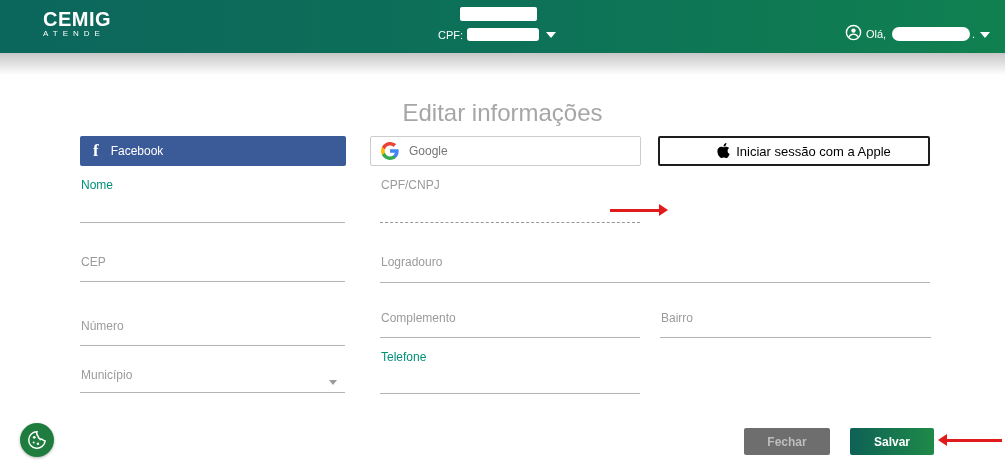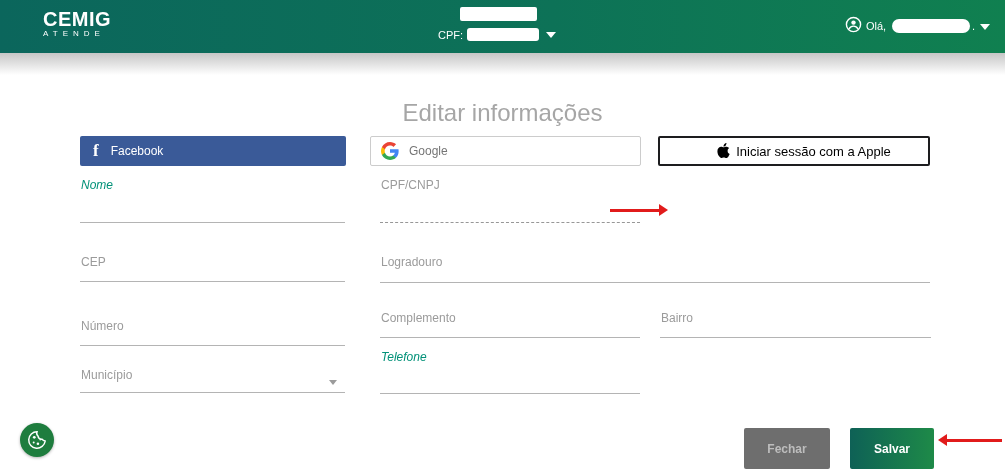--- a/index.html
+++ b/index.html
@@ -18,21 +18,21 @@
 
   .acct { position:absolute; left:430px; top:4px; width:160px; height:44px; cursor:pointer; }
   .redact { background:#fff; border-radius:2px; position:absolute; }
   .acct .r1 { left:30px; top:3px; width:77px; height:14px; }
   .acct .cpf { position:absolute; left:8px; top:25px; color:#fff; font-size:11px; }
   .acct .r2 { left:37px; top:24px; width:72px; height:13px; border-radius:3px; }
   .caret { width:0; height:0; border-left:5px solid transparent; border-right:5px solid transparent;
            border-top:6px solid #fff; position:absolute; }
   .acct .caret { left:116px; top:28px; }
 
-  .usermenu { position:absolute; left:845px; top:14px; width:152px; height:26px; cursor:pointer; color:#fff; }
+  .usermenu { position:absolute; left:845px; top:22px; width:152px; height:26px; cursor:pointer; color:#fff; }
   .usermenu svg { position:absolute; left:0; top:2px; }
   .usermenu .hello { position:absolute; left:21px; top:6px; font-size:11px; }
   .usermenu .r3 { left:47px; top:5px; width:78px; height:14px; border-radius:7px; }
   .usermenu .dot { position:absolute; left:127px; top:6px; font-size:11px; }
   .usermenu .caret { left:135px; top:10px; }
 
   
   .title { position:absolute; left:0; top:99px; width:1005px; text-align:center;
            font-size:24px; color:#a6a6a6; }
 
@@ -44,37 +44,37 @@
               font-family:"Liberation Serif", serif; }
   .gg { left:370px; width:271px; background:#fff; border:1px solid #cccccc; color:#757575; padding-left:10px; }
   .gg svg { margin-right:10px; }
   .ap { left:658px; width:272px; background:#fff; border:2px solid #1d1d1f; color:#000;
         justify-content:center; font-size:13px; font-weight:500;padding-left:20px; }
   .ap svg { margin-right:6px; margin-top:-2px; }
 
   
   .field { position:absolute; }
   .flabel { position:absolute; left:1px; top:0; font-size:12px; }
-  .lbl-green { color:#029178;font-style:italic; }
+  .lbl-green { color:#029178; }
   .lbl-gray  { color:#9b9b9b; }
   .finput { position:absolute; left:0; bottom:0; width:100%; height:22px; border:none;
             border-bottom:1px solid #b4b4b4; background:transparent; outline:none;
             font-size:13px; color:#444; }
   .finput.dashed { border-bottom:1px dashed #979797; }
   .selcaret { width:0; height:0; border-left:4px solid transparent; border-right:4px solid transparent;
               border-top:5px solid #9b9b9b; position:absolute; right:8px; bottom:8px; }
 
   
   .arrow-line { position:absolute; height:3px; background:#e11b1b; }
   .arrow-head { position:absolute; width:0; height:0; }
   .head-right { border-top:6px solid transparent; border-bottom:6px solid transparent; border-left:9px solid #e11b1b; }
   .head-left  { border-top:6px solid transparent; border-bottom:6px solid transparent; border-right:9px solid #e11b1b; }
 
   
-  .abtn { position:absolute; top:428px; height:41px; border:none; font-size:12px;
+  .abtn { position:absolute; top:428px; height:27px; border:none; font-size:12px;
           font-weight:bold; cursor:pointer; border-radius:2px;
           font-family:"Liberation Sans", sans-serif; }
   .close { left:744px; width:86px; background:#6e6e6e; color:#bdbdbd; }
   .save  { left:850px; width:84px; background:linear-gradient(90deg,#0e6156,#1e8a48); color:#ffffff; }
 
   
   .cookie { position:absolute; left:20px; top:423px; width:34px; height:34px; border-radius:50%;
             background:#1e7d3e; cursor:pointer; display:flex; align-items:center; justify-content:center;
             box-shadow:0 1px 3px rgba(0,0,0,.3); border:none; }
 </style>

